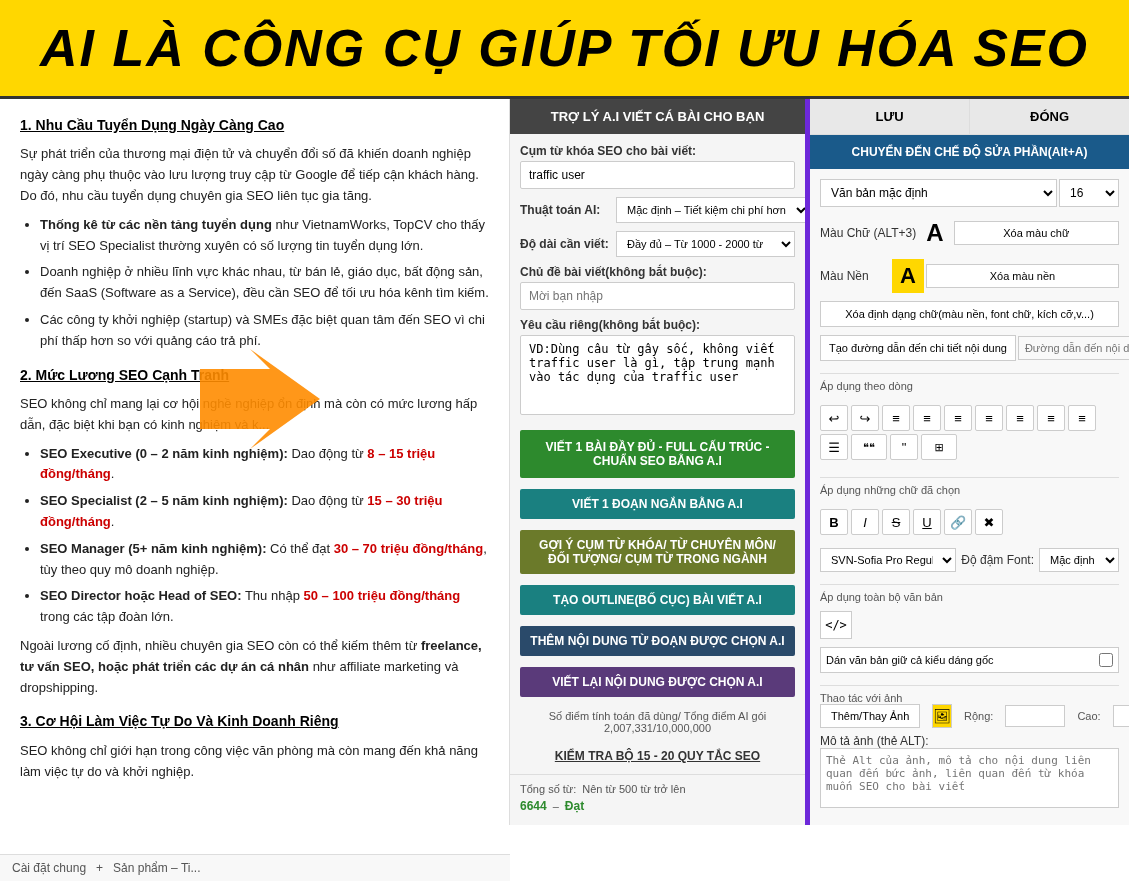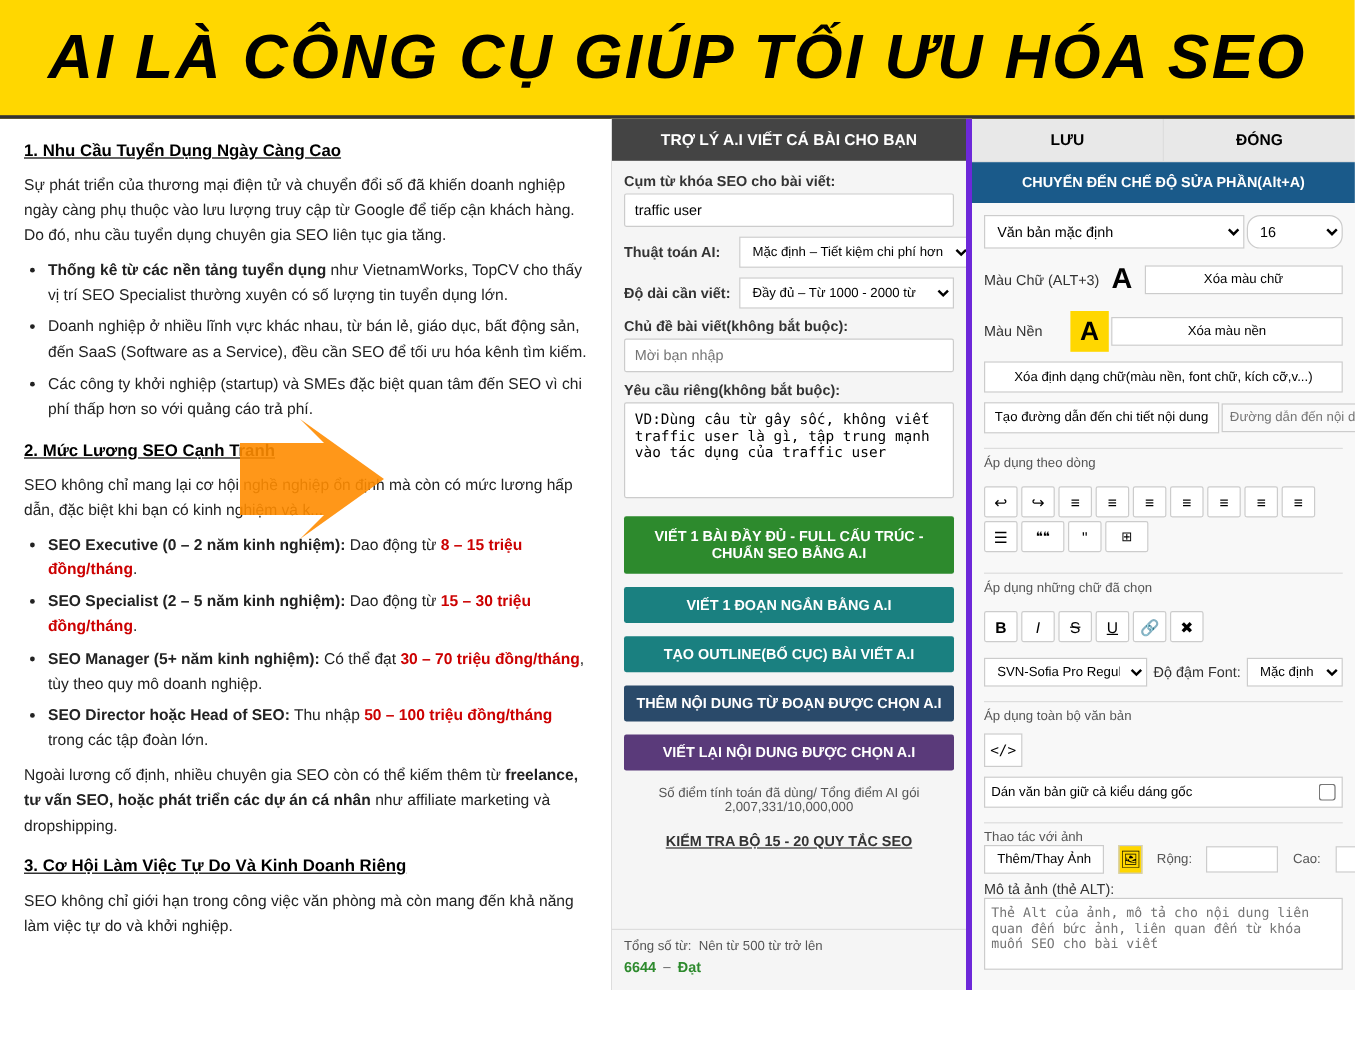--- a/index.html
+++ b/index.html
@@ -312,21 +312,21 @@
       align-items: center;
       gap: 2px;
     }
     .settings-select {
       border: 1px solid #ccc;
       padding: 5px 6px;
       font-size: 12px;
       background: #fff;
     }
     .settings-select-wide { flex: 1; }
-    .settings-select-small { width: 80px; border-radius: 11px; }
+    .settings-select-small { width: 60px; }
     .settings-row-label { font-size: 12px; color: #333; min-width: 70px; }
 
     .font-preview {
       font-size: 24px;
       font-weight: bold;
       color: #000;
       padding: 4px 8px;
       cursor: pointer;
     }
     .font-preview-yellow {
@@ -574,20 +574,21 @@
           <input class="ai-input" type="text" placeholder="Mời bạn nhập" style="">
         </div>
 
         <div>
           <div class="ai-field-label">Yêu cầu riêng(không bắt buộc):</div>
           <textarea class="ai-textarea ai-textarea-tall" style="">VD:Dùng câu từ gây sốc, không viết traffic user là gì, tập trung mạnh vào tác dụng của traffic user</textarea>
         </div>
 
         <button class="ai-btn-green">VIẾT 1 BÀI ĐẦY ĐỦ - FULL CẤU TRÚC - CHUẨN SEO BẰNG A.I</button>
         <button class="ai-btn-teal">VIẾT 1 ĐOẠN NGẮN BẰNG A.I</button>
+        <button class="ai-btn-olive">GỢI Ý CỤM TỪ KHÓA/ TỪ CHUYÊN MÔN/ ĐỐI TƯỢNG/ CỤM TỪ TRONG NGÀNH</button>
         <button class="ai-btn-teal">TẠO OUTLINE(BỐ CỤC) BÀI VIẾT A.I</button>
         <button class="ai-btn-dark">THÊM NỘI DUNG TỪ ĐOẠN ĐƯỢC CHỌN A.I</button>
         <button class="ai-btn-rewrite">VIẾT LẠI NỘI DUNG ĐƯỢC CHỌN A.I</button>
 
         <div class="ai-stats">
           <div>Số điểm tính toán đã dùng/ Tổng điểm AI gói</div>
           <div>2,007,331/10,000,000</div>
         </div>
         <div class="ai-seo-check">KIỂM TRA BỘ 15 - 20 QUY TẮC SEO</div>
       </div>
@@ -703,14 +704,19 @@
             <div class="settings-row-label">Mô tả ảnh (thẻ ALT):</div>
             <textarea class="alt-textarea" placeholder="Thẻ Alt của ảnh, mô tả cho nội dung liên quan đến bức ảnh, liên quan đến từ khóa muốn SEO cho bài viết" style=""></textarea>
           </div>
         </div>
 
       </div>
     </div>
 
   </div>
 
+  <div class="article-bottom" style="position:absolute; bottom:0; left:0; width:510px;">
+    <span>Cài đặt chung</span>
+    <span>+</span>
+    <span>Sản phẩm – Ti...</span>
+  </div>
 
 </div>
 
 </body></html>

